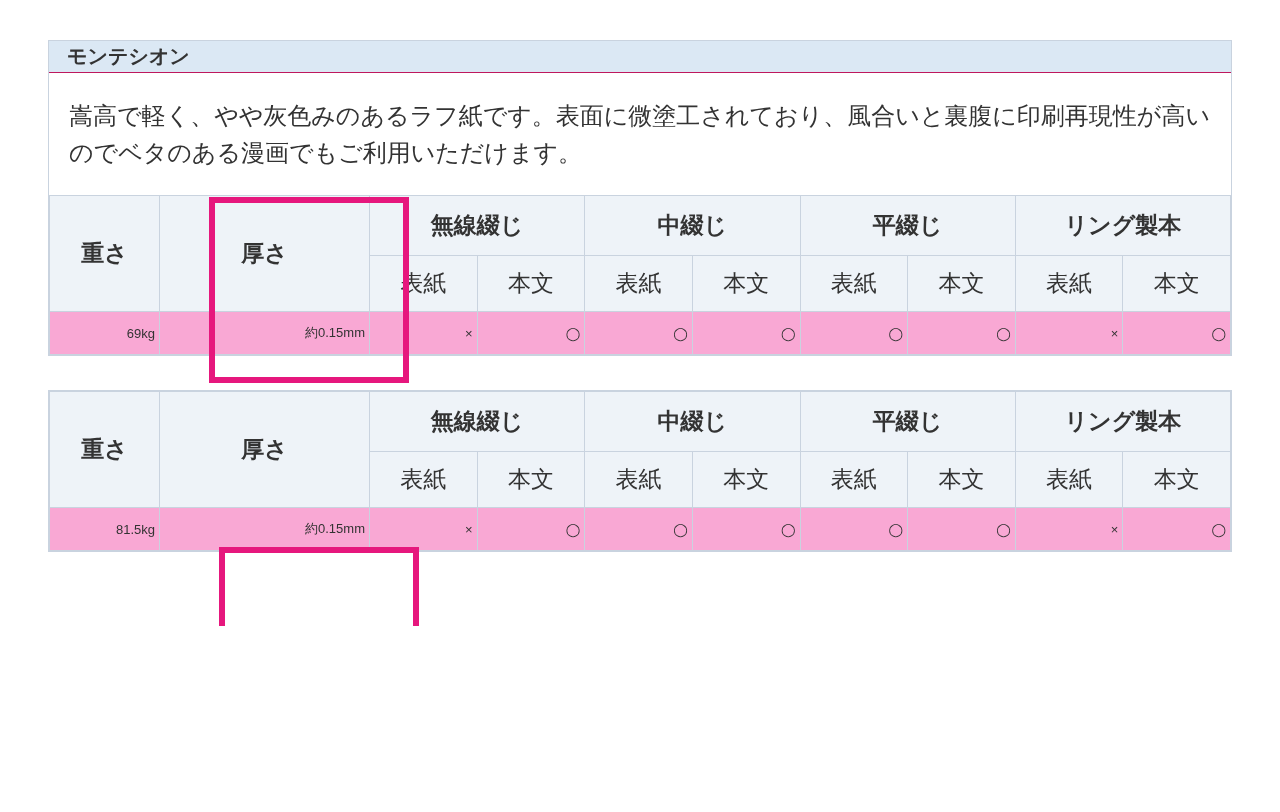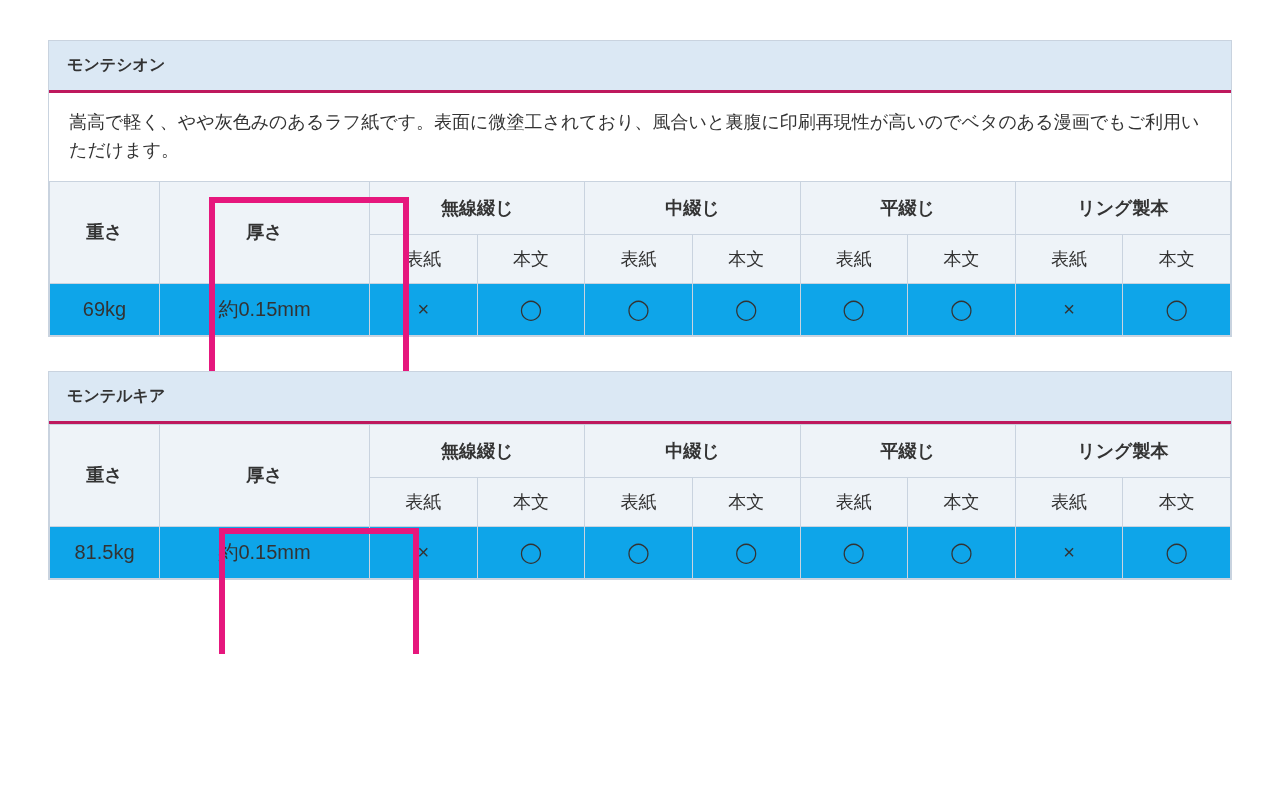--- a/index.html
+++ b/index.html
@@ -10,54 +10,55 @@
     background: #ffffff;
     color: #333333;
   }
   .panel {
     border: 1px solid #c9d3df;
     margin-bottom: 34px;
     position: relative;
   }
   .panel-title {
     background: #dbe8f4;
-    font-size: 16px;
+    font-size: 20px;
     font-weight: 700;
-    padding: 14px 18px;
-    border-bottom: 3px solid #be185d;
+    padding: 2px 18px;
+    border-bottom: 1px solid #be185d;
   }
   .panel-desc {
-    font-size: 18px;
+    font-size: 24px;
     line-height: 1.55;
-    padding: 16px 20px;
+    padding: 24px 20px;
     background: #ffffff;
   }
   table.spec {
     width: 100%;
     border-collapse: collapse;
     table-layout: fixed;
   }
   table.spec th, table.spec td {
     border: 1px solid #c9d3df;
     text-align: center;
     vertical-align: middle;
-    font-size: 18px;
+    font-size: 23px;
     padding: 12px 4px;
   }
   table.spec th {
     background: #eef3f8;
     font-weight: 400;
   }
   table.spec th.top-head {
     font-weight: 700;
     padding: 14px 4px;
   }
   table.spec td {
-    background: #0ea5e9;
-    font-size: 20px;
+    background: #f9a8d4;
+    font-size: 13px;
+    text-align: right;
   }
   .col-weight { width: 110px; }
   .col-thick  { width: 210px; }
   .col-sub    { width: auto; }
 
   .circle {
     font-size: 18px;
   }
 
   
@@ -120,21 +121,20 @@
         <td class="circle">×</td>
         <td class="circle">◯</td>
       </tr>
     </tbody>
   </table>
 
   <div class="highlight" style="left:160px; top:156px; width:200px; height:186px;"></div>
 </div>
 
 <div class="panel">
-  <div class="panel-title">モンテルキア</div>
 
   <table class="spec">
     <colgroup>
       <col class="col-weight">
         <col class="col-thick">
       <col class="col-sub">
         <col class="col-sub">
         <col class="col-sub">
         <col class="col-sub">
       <col class="col-sub">

